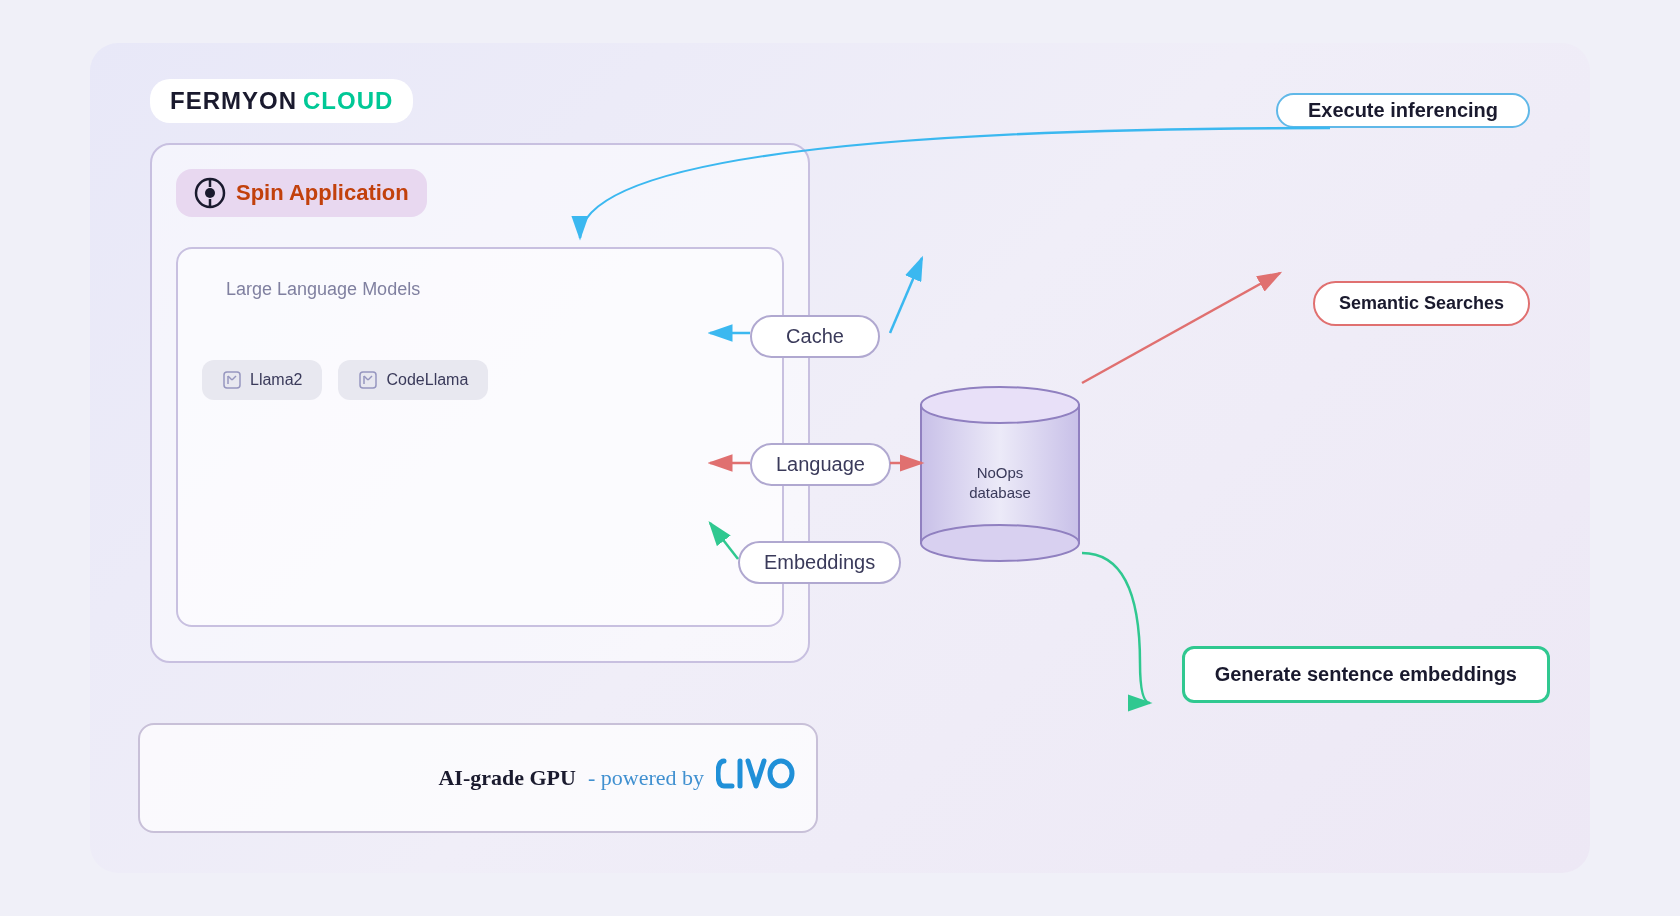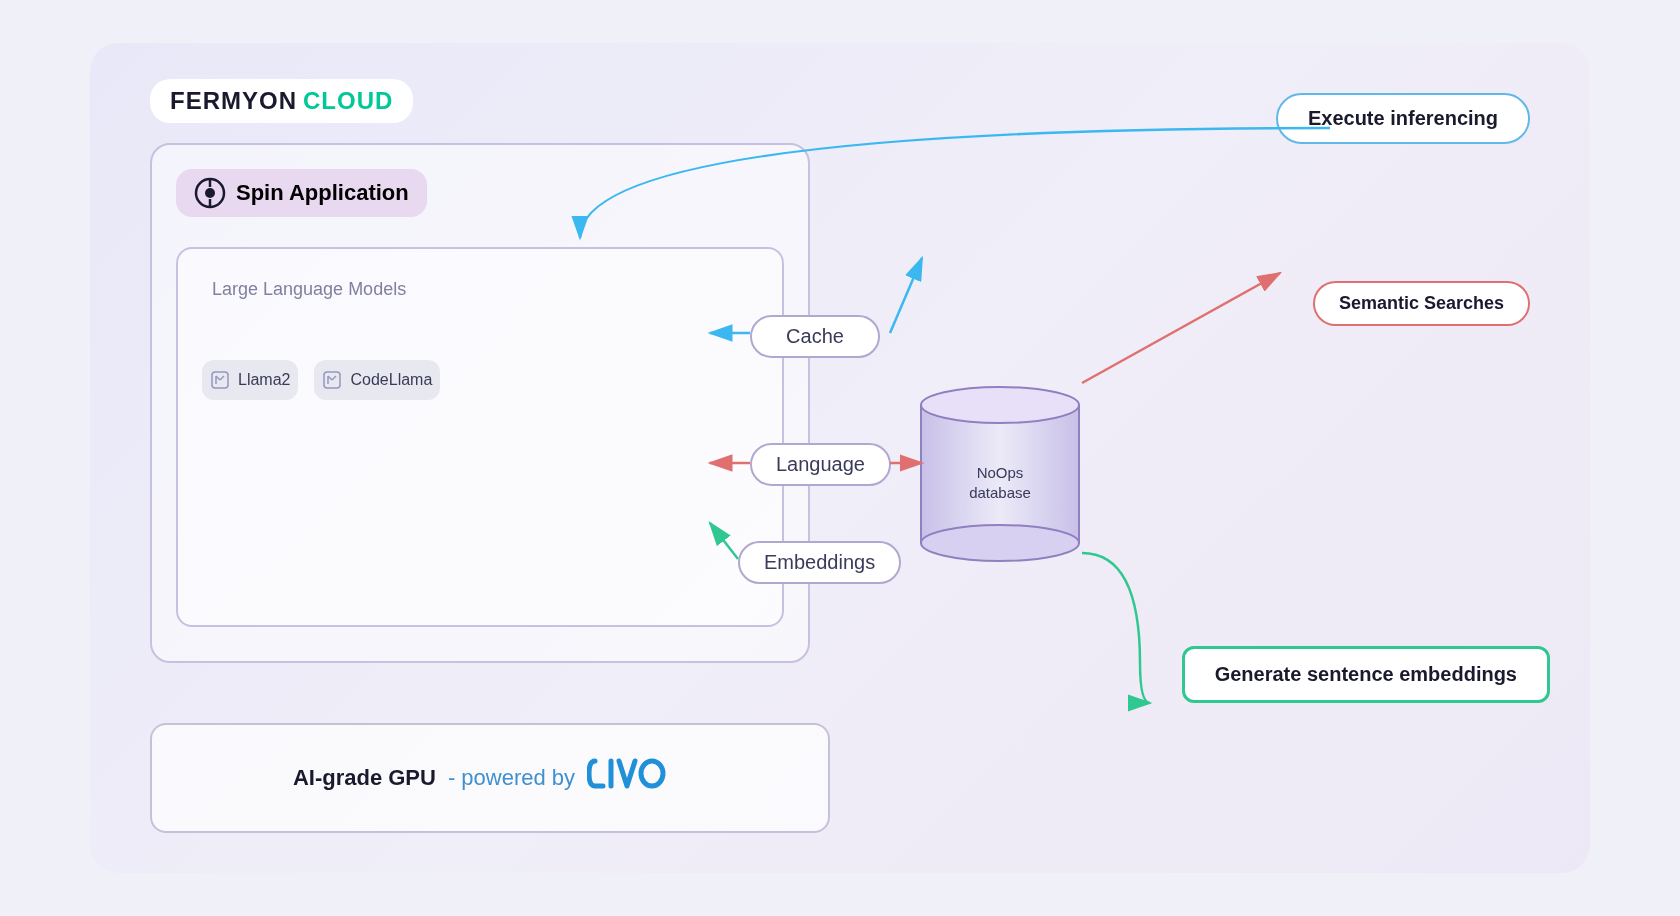--- a/index.html
+++ b/index.html
@@ -59,21 +59,21 @@
 
     .spin-app-label {
       display: inline-flex;
       align-items: center;
       gap: 10px;
       background: #e8d8f0;
       border-radius: 16px;
       padding: 8px 18px;
       font-weight: 700;
       font-size: 22px;
-      color: #000000;
+      color: #c2410c;
       margin-bottom: 20px;
     }
 
     .spin-icon {
       width: 32px;
       height: 32px;
     }
 
     
     .llm-box {
@@ -84,36 +84,36 @@
       margin-top: 10px;
       width: 100%;
       height: 380px;
     }
 
     .llm-title {
       font-size: 18px;
       color: #8080a0;
       font-weight: 400;
       margin-bottom: 40px;
-      margin-left: 10px;
+      margin-left: 24px;
     }
 
     .model-chips {
       display: flex;
       gap: 16px;
       margin-top: 60px;
     }
 
     .model-chip {
       display: flex;
       align-items: center;
       gap: 8px;
       background: #e8e8f0;
       border-radius: 12px;
-      padding: 10px 8px;
+      padding: 10px 20px;
       font-size: 16px;
       color: #3a3a5a;
       font-weight: 500;
     }
 
     .model-icon {
       width: 20px;
       height: 20px;
       opacity: 0.6;
     }
@@ -155,21 +155,21 @@
     }
 
     
     .execute-box {
       position: absolute;
       top: 50px;
       right: 60px;
       background: white;
       border: 2.5px solid #60b8e8;
       border-radius: 50px;
-      padding: 12px 30px;
+      padding: 4px 30px;
       font-size: 20px;
       font-weight: 700;
       color: #1a1a2e;
     }
 
     .semantic-box {
       position: absolute;
       top: 200px;
       right: 60px;
       background: white;
@@ -192,30 +192,31 @@
       padding: 14px 30px;
       font-size: 20px;
       font-weight: 700;
       color: #1a1a2e;
     }
 
     
     .gpu-box {
       position: absolute;
       bottom: 40px;
-      left: 60px;
+      left: 48px;
       width: 680px;
       height: 110px;
       background: rgba(255,255,255,0.7);
       border: 2px solid #c8c0d8;
       border-radius: 16px;
       display: flex;
       align-items: center;
-      justify-content: center;
+      justify-content: flex-end;
       gap: 0;
+      font-family: Liberation Serif, serif;
     }
 
     .gpu-text-main {
       font-size: 22px;
       color: #1a1a2e;
       font-weight: 600;
     }
 
     .gpu-powered {
       font-size: 22px;

